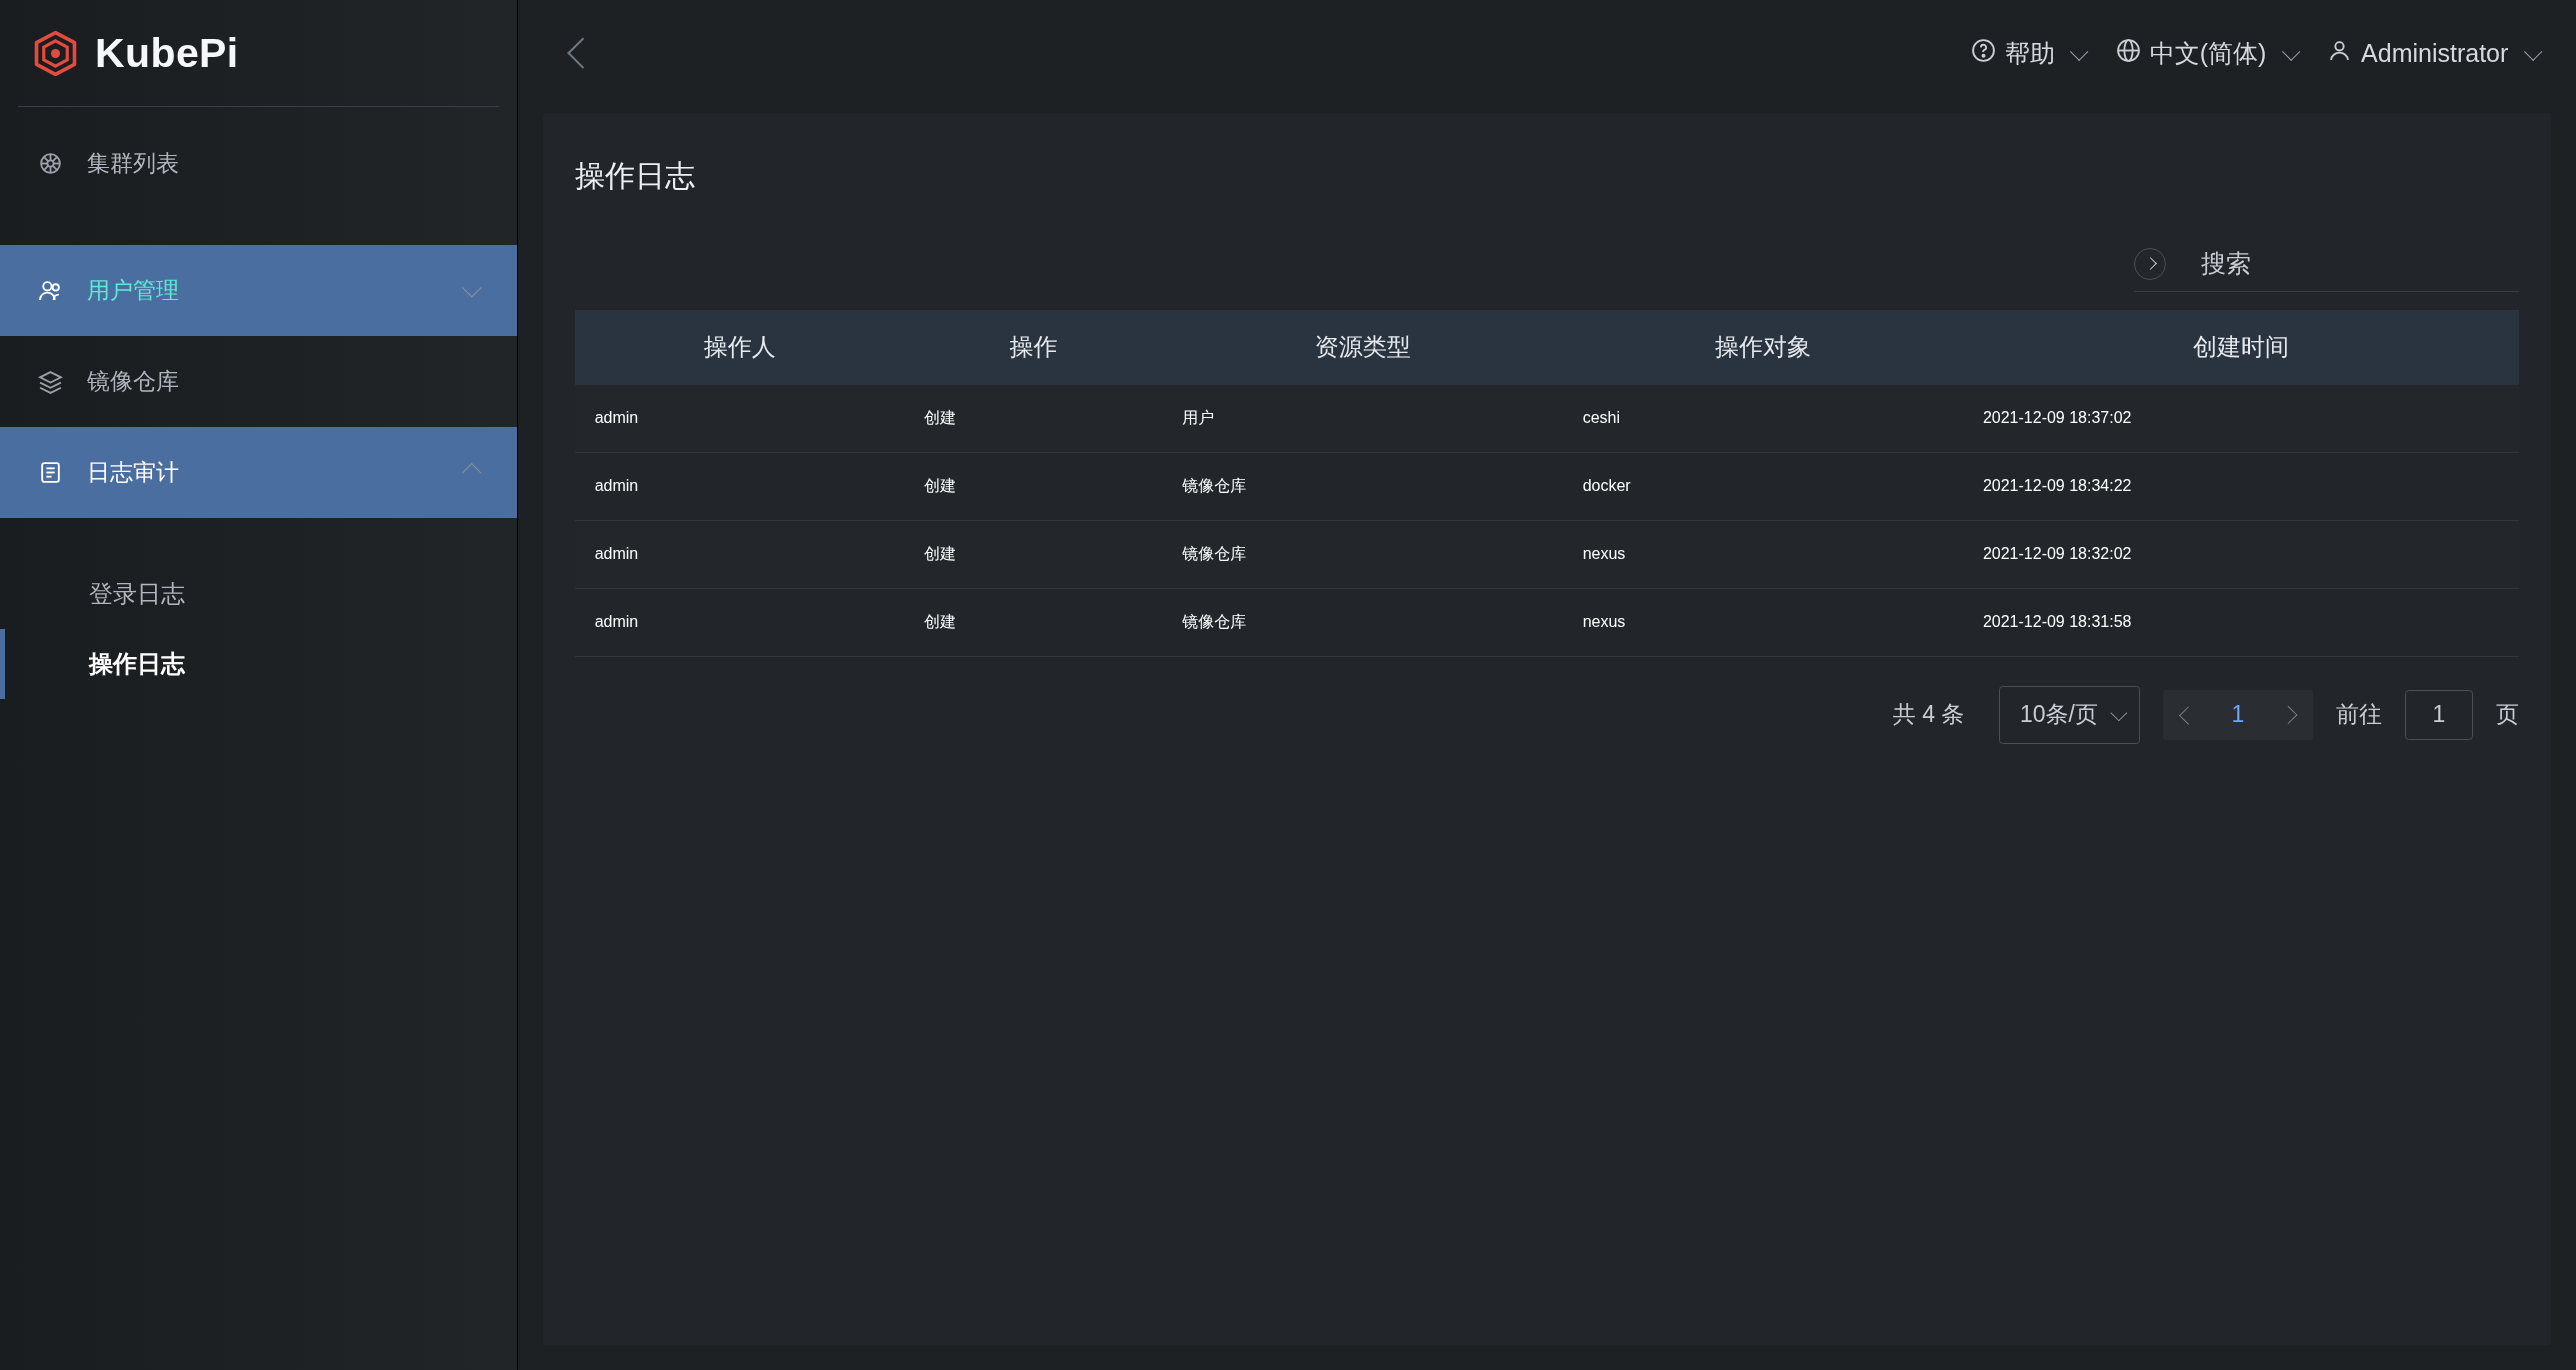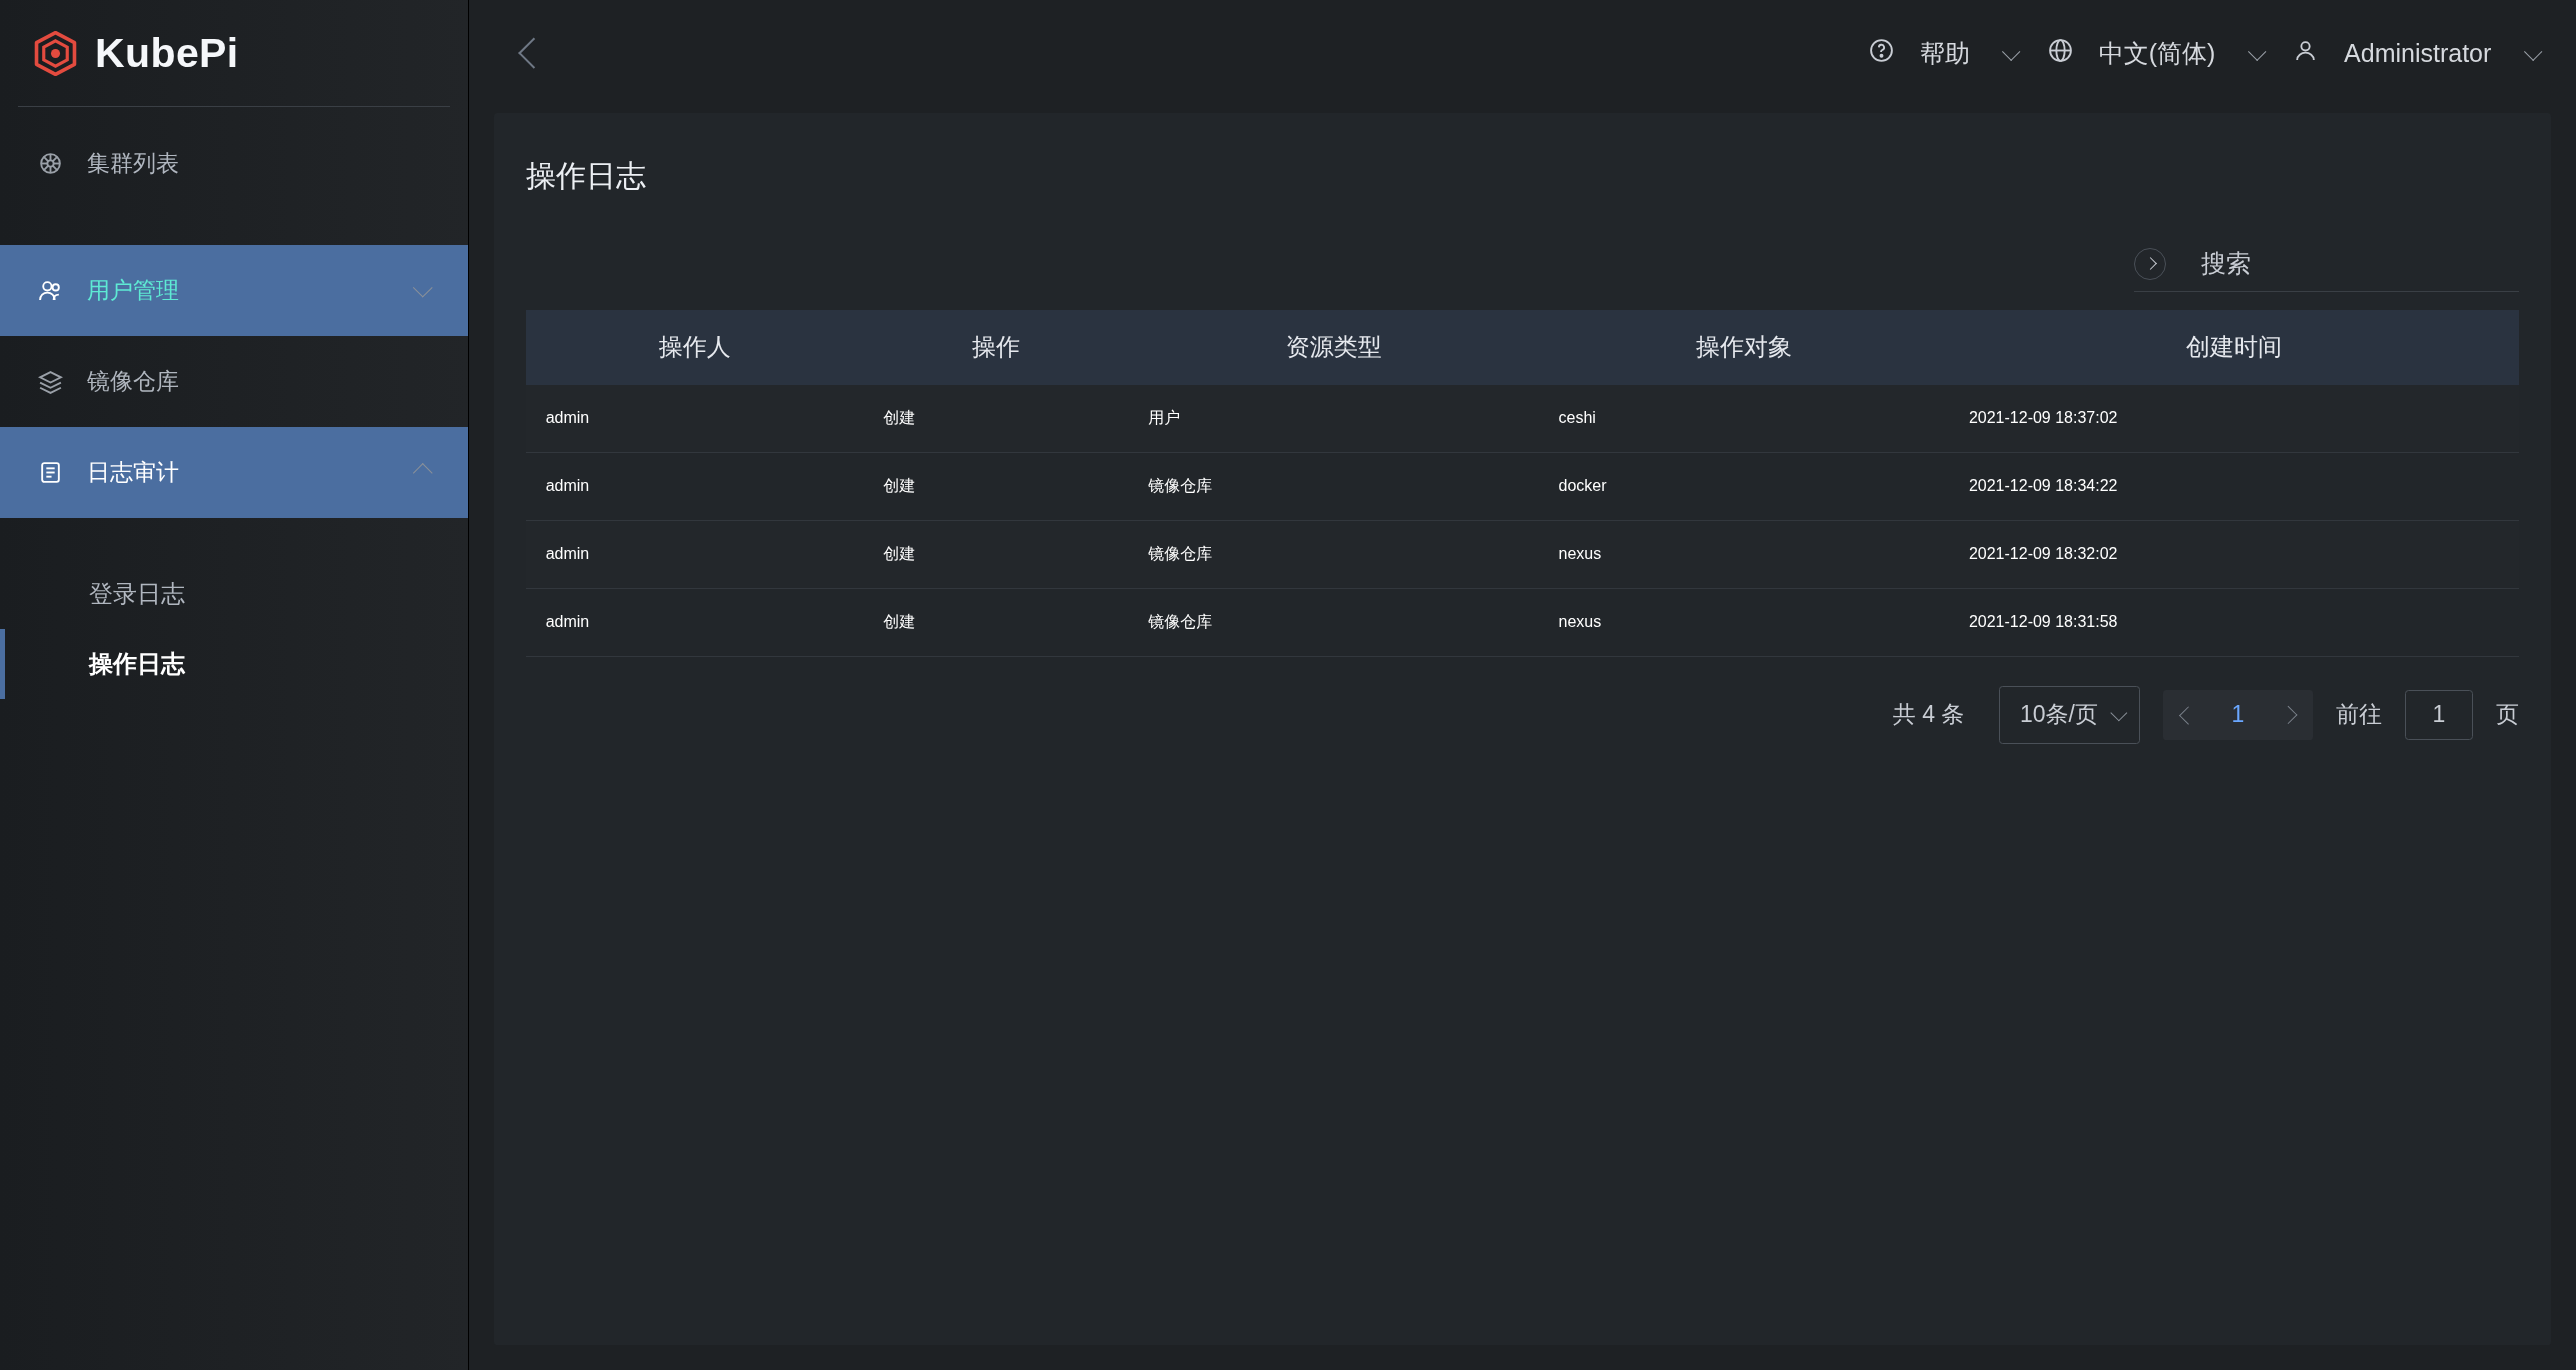--- a/index.html
+++ b/index.html
@@ -7,21 +7,21 @@
     font-family: -apple-system, BlinkMacSystemFont, "Segoe UI", "PingFang SC", "Microsoft YaHei", sans-serif;
     background: #1d2023;
     color: #c9cdd4;
     width: 2576px;
     height: 1370px;
     overflow: hidden;
     font-size: 23px;
   }
   .app { display: flex; height: 100%; }
   .sidebar {
-    width: 469px;
+    width: 518px;
     background: linear-gradient(to right, #1a1d20 0%, #222528 100%);
     border-right: 0.9px solid #000;
     display: flex;
     flex-direction: column;
   }
   .logo-area {
     height: 106px;
     display: flex;
     align-items: center;
     padding: 0 32px;
@@ -110,21 +110,21 @@
     width: 21.5px; height: 21.5px;
     border-left: 2.7px solid #6f7885;
     border-bottom: 2.7px solid #6f7885;
     transform: rotate(45deg);
     cursor: pointer;
   }
   .top-spacer { flex: 1; }
   .top-link {
     display: flex;
     align-items: center;
-    gap: 26px;
+    gap: 9px;
     font-size: 25px;
     color: #d6d9de;
     cursor: pointer;
   }
   .chev-down {
     width: 12.5px; height: 12.5px;
     border-right: 1.8px solid #9aa0a8;
     border-bottom: 1.8px solid #9aa0a8;
     transform: rotate(45deg) translateY(-2.7px);
     margin-left: 7.2px;

